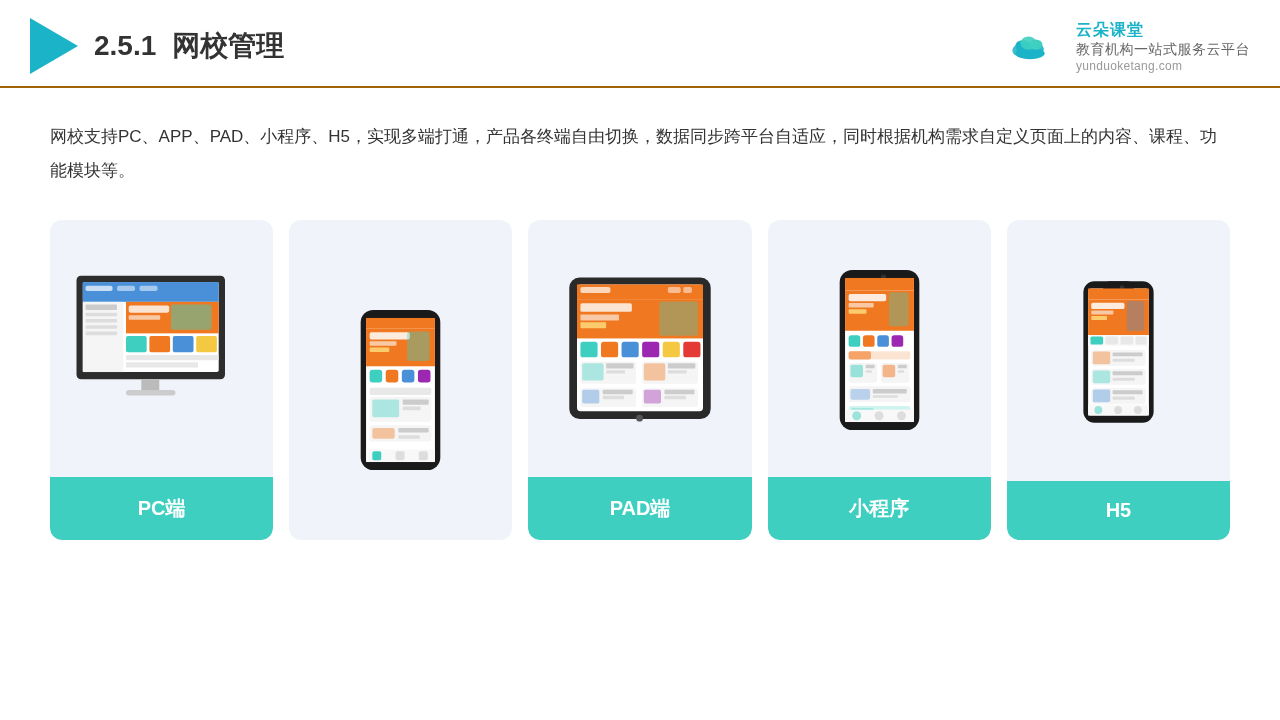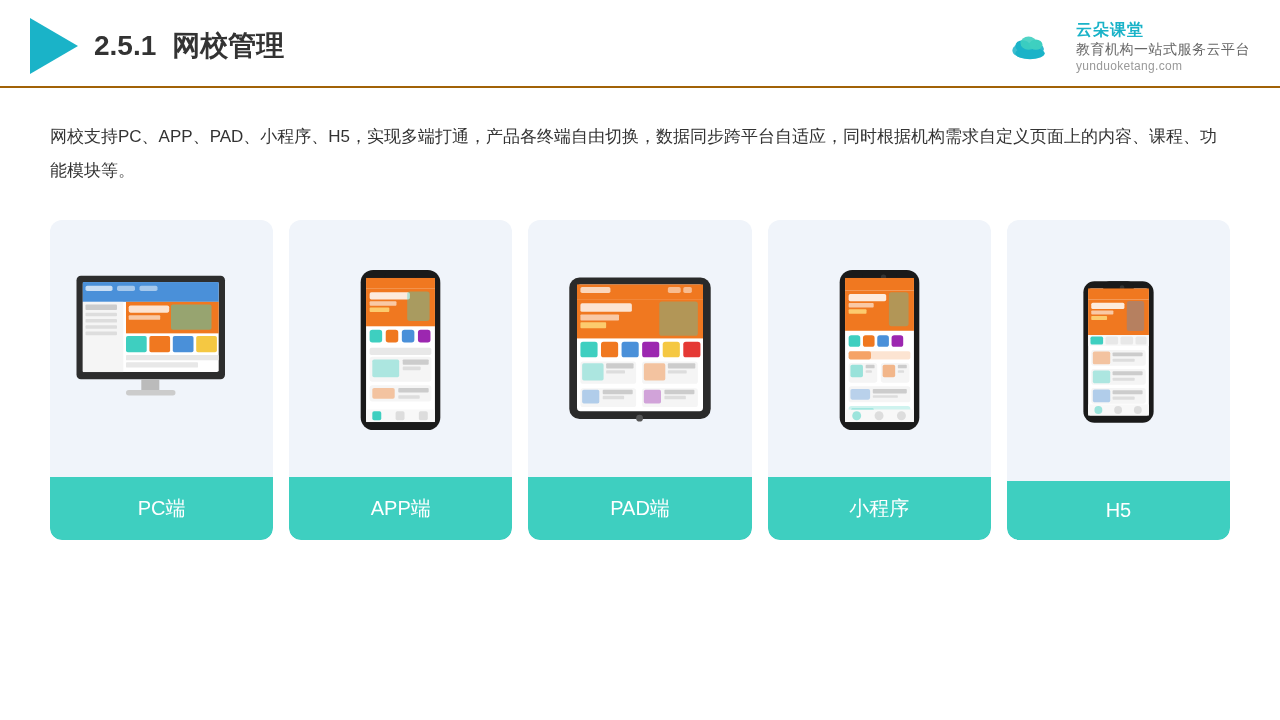--- a/index.html
+++ b/index.html
@@ -112,21 +112,21 @@
       min-height: 190px;
       width: 100%;
     }
 
     .card-label {
       width: calc(100% + 32px);
       margin: 0 -16px;
       background: #3ecfc0;
       color: #fff;
       font-size: 20px;
-      font-weight: 400;
+      font-weight: 700;
       text-align: center;
       padding: 18px 0;
       border-radius: 0 0 12px 12px;
       margin-top: 18px;
     }
 
     
     .pc-mockup {
       width: 180px;
       height: 160px;
@@ -249,21 +249,20 @@
           <rect x="16" y="135" width="25" height="12" rx="2" fill="#f07820" opacity="0.4"></rect>
           <rect x="45" y="135" width="34" height="5" rx="1" fill="#ccc"></rect>
           <rect x="45" y="143" width="24" height="4" rx="1" fill="#ddd"></rect>
 
           <rect x="9" y="159" width="77" height="14" fill="#f8f8f8"></rect>
           <rect x="16" y="161" width="10" height="10" rx="2" fill="#3ecfc0"></rect>
           <rect x="42" y="161" width="10" height="10" rx="2" fill="#ddd"></rect>
           <rect x="68" y="161" width="10" height="10" rx="2" fill="#ddd"></rect>
         </svg>
       </div>
-      <div class="card-label">APP端</div>
     </div>
 
     <div class="card">
       <div class="card-image-area">
         <svg class="tablet-mockup" viewBox="0 0 175 185" xmlns="http://www.w3.org/2000/svg">
 
           <rect x="5" y="8" width="165" height="165" rx="12" ry="12" fill="#2a2a2a"></rect>
           <rect x="14" y="16" width="147" height="148" rx="4" ry="4" fill="#fff"></rect>
 
           <circle cx="87" cy="172" r="4" fill="#555"></circle>

